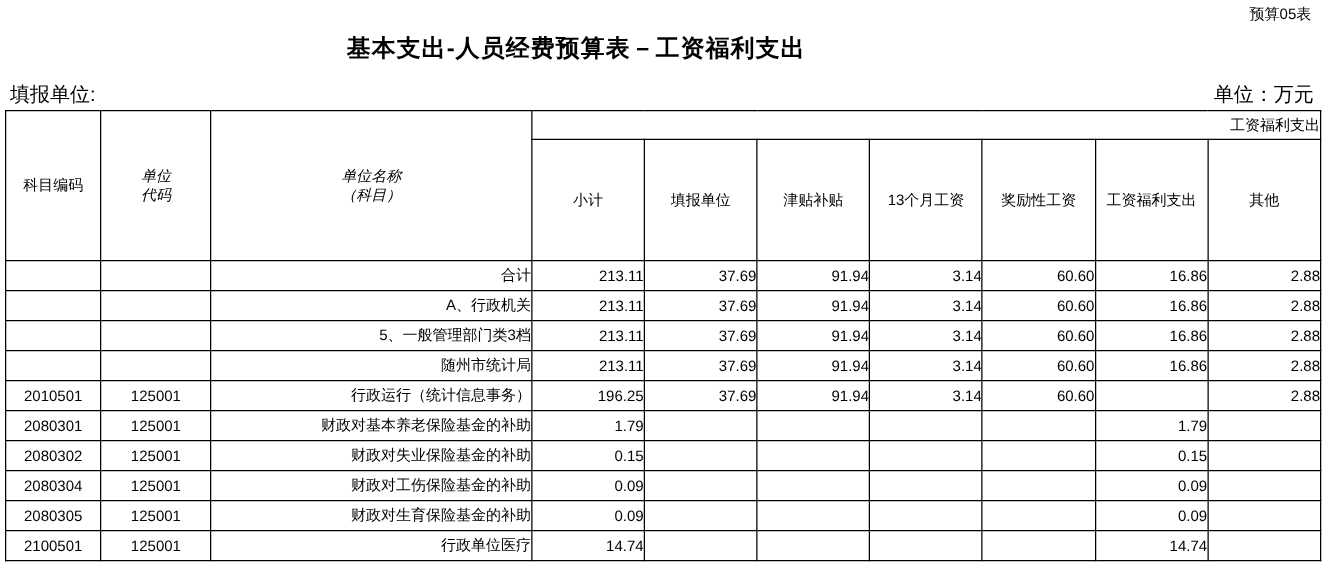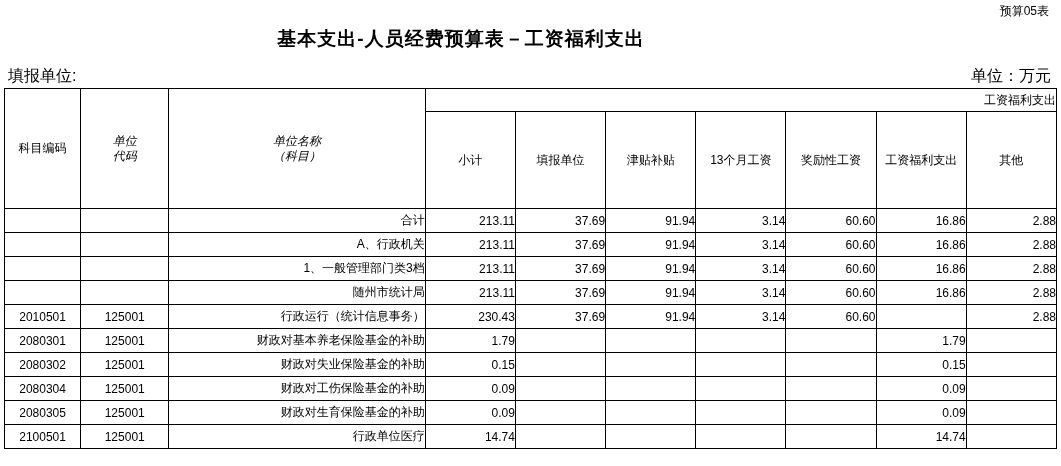--- a/index.html
+++ b/index.html
@@ -179,21 +179,21 @@
           <td class="num">37.69</td>
           <td class="num">91.94</td>
           <td class="num">3.14</td>
           <td class="num">60.60</td>
           <td class="num">16.86</td>
           <td class="num">2.88</td>
         </tr>
         <tr>
           <td class="code"></td>
           <td class="code"></td>
-          <td class="name indent2">1、一般管理部门类3档</td>
+          <td class="name indent2">5、一般管理部门类3档</td>
           <td class="num">213.11</td>
           <td class="num">37.69</td>
           <td class="num">91.94</td>
           <td class="num">3.14</td>
           <td class="num">60.60</td>
           <td class="num">16.86</td>
           <td class="num">2.88</td>
         </tr>
         <tr>
           <td class="code"></td>
@@ -204,21 +204,21 @@
           <td class="num">91.94</td>
           <td class="num">3.14</td>
           <td class="num">60.60</td>
           <td class="num">16.86</td>
           <td class="num">2.88</td>
         </tr>
         <tr>
           <td class="code">2010501</td>
           <td class="code">125001</td>
           <td class="name indent4">行政运行（统计信息事务）</td>
-          <td class="num">230.43</td>
+          <td class="num">196.25</td>
           <td class="num">37.69</td>
           <td class="num">91.94</td>
           <td class="num">3.14</td>
           <td class="num">60.60</td>
           <td class="num"></td>
           <td class="num">2.88</td>
         </tr>
         <tr>
           <td class="code">2080301</td>
           <td class="code">125001</td>

